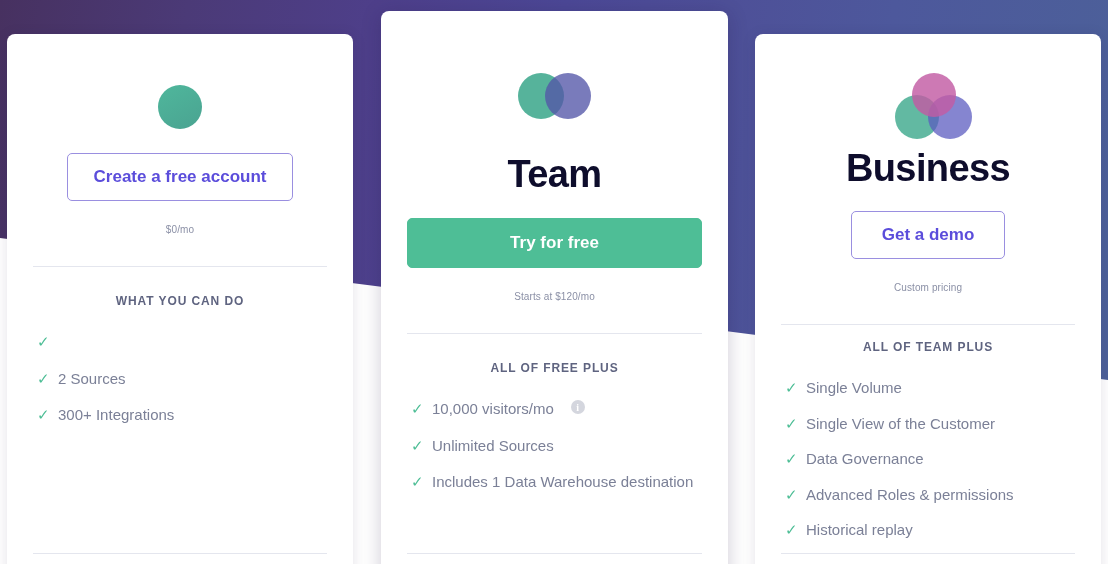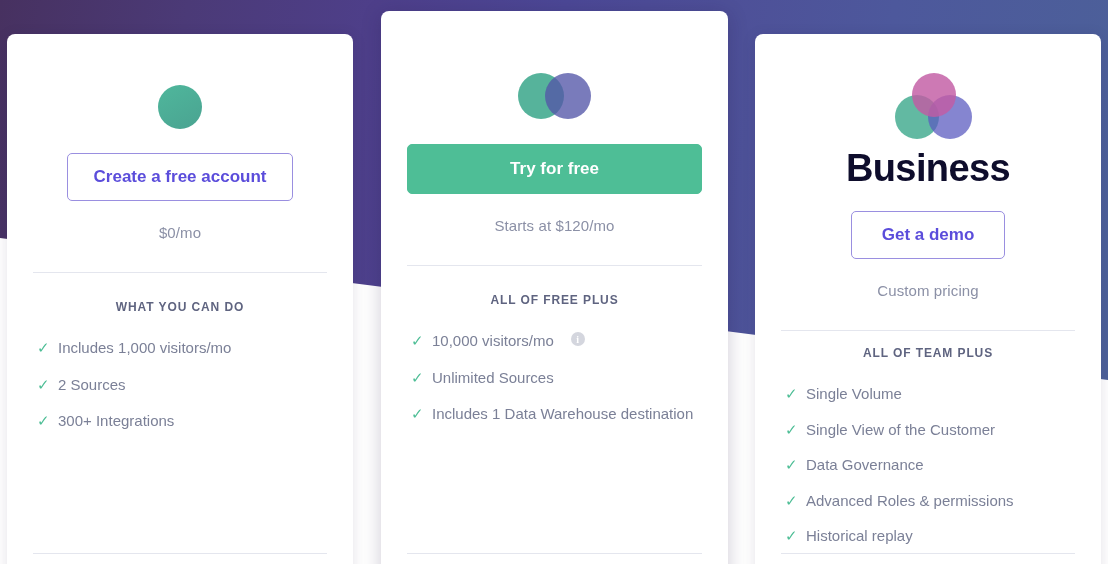--- a/index.html
+++ b/index.html
@@ -91,21 +91,21 @@
   .btn-solid {
     border:1px solid #4ebe96;
     background:#4ebe96;
     color:#ffffff;
     height:50px;
     width:100%;
   }
 
   
   .price-note {
-    font-size:15px;
+    font-size:10px;
     color:#8b90a6;
     letter-spacing:.1px;
   }
 
   
   .divider {
     width:100%;
     height:1px;
     background:#e4e6ee;
   }
@@ -210,21 +210,20 @@
       </div>
       <div class="cta-wrap">
         <div class="btn btn-outline" style="padding:0 26px;">Create a free account</div>
       </div>
       <div class="price-note">$0/mo</div>
       <div class="divider"></div>
       <div class="section-head">WHAT YOU CAN DO</div>
       <ul class="features left-align">
         <li class="feature">
           <span class="check">✓</span>
-          <span class="feature-text">Includes 1,000 visitors/mo</span>
         </li>
         <li class="feature">
           <span class="check">✓</span>
           <span class="feature-text">2 Sources</span>
         </li>
         <li class="feature">
           <span class="check">✓</span>
           <span class="feature-text">300+ Integrations</span>
         </li>
       </ul>
@@ -233,20 +232,21 @@
   </div>
 
   <div class="card" id="card-team">
     <div class="card-inner">
       <div class="venn-wrap">
         <div class="venn venn-team">
           <span class="c1"></span>
           <span class="c2"></span>
         </div>
       </div>
+      <div class="plan-title">Team</div>
       <div class="cta-wrap">
         <div class="btn btn-solid">Try for free</div>
       </div>
       <div class="price-note">Starts at $120/mo</div>
       <div class="divider"></div>
       <div class="section-head">ALL OF FREE PLUS</div>
       <ul class="features left-align">
         <li class="feature">
           <span class="check">✓</span>
           <span class="feature-text">10,000 visitors/mo</span>

